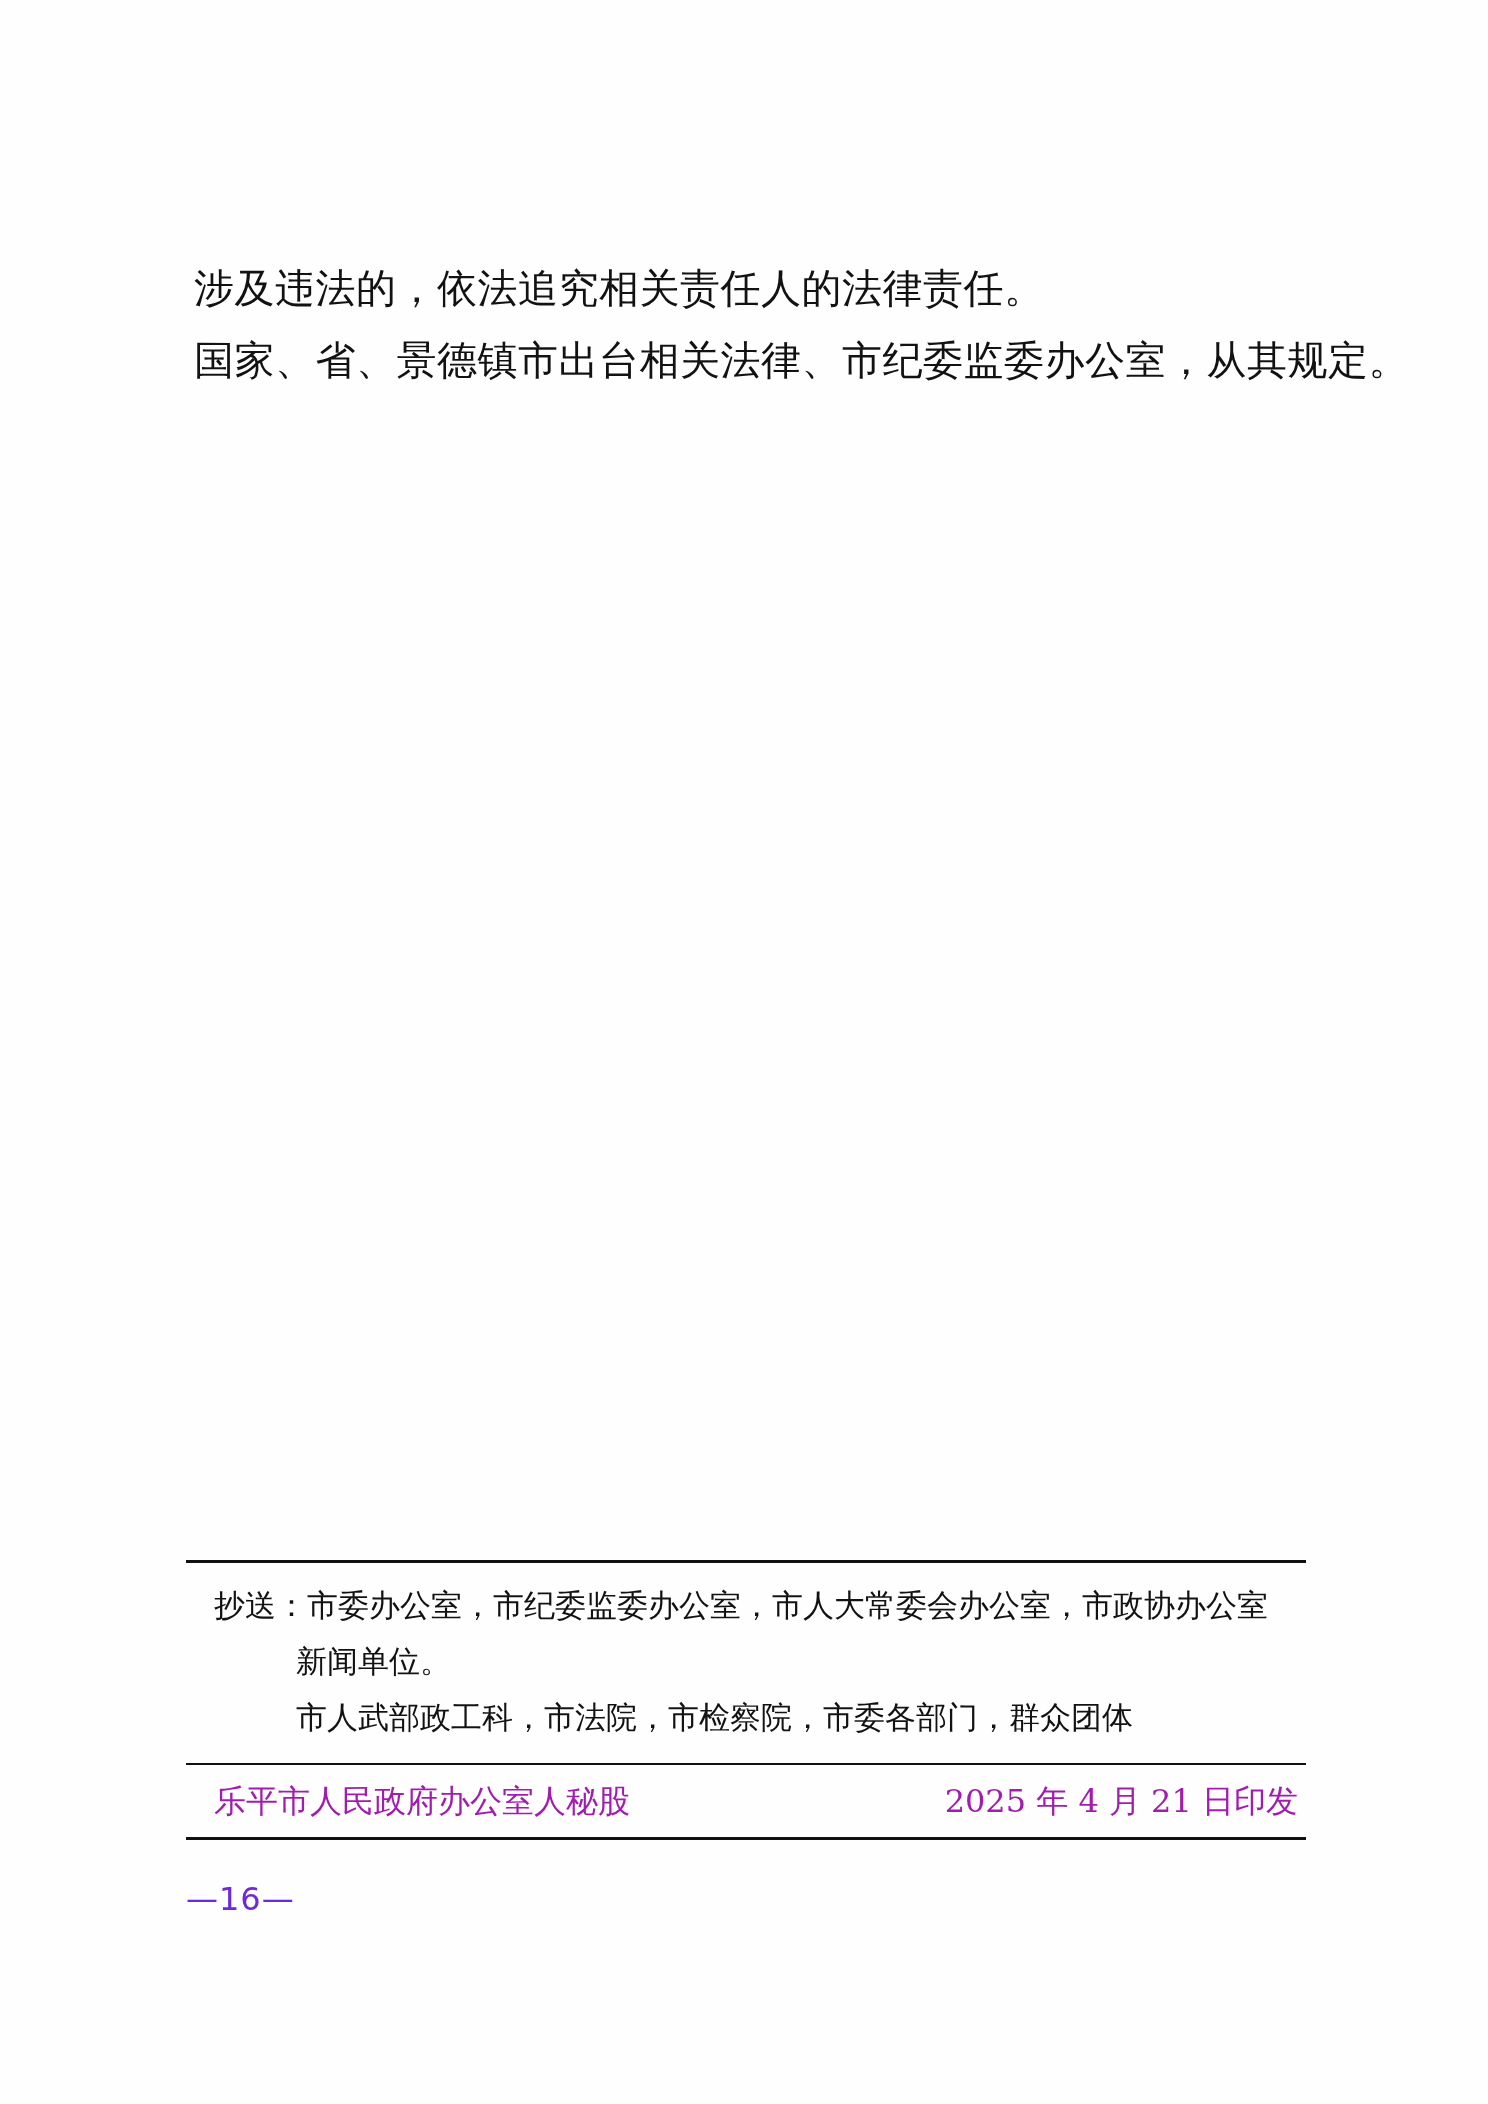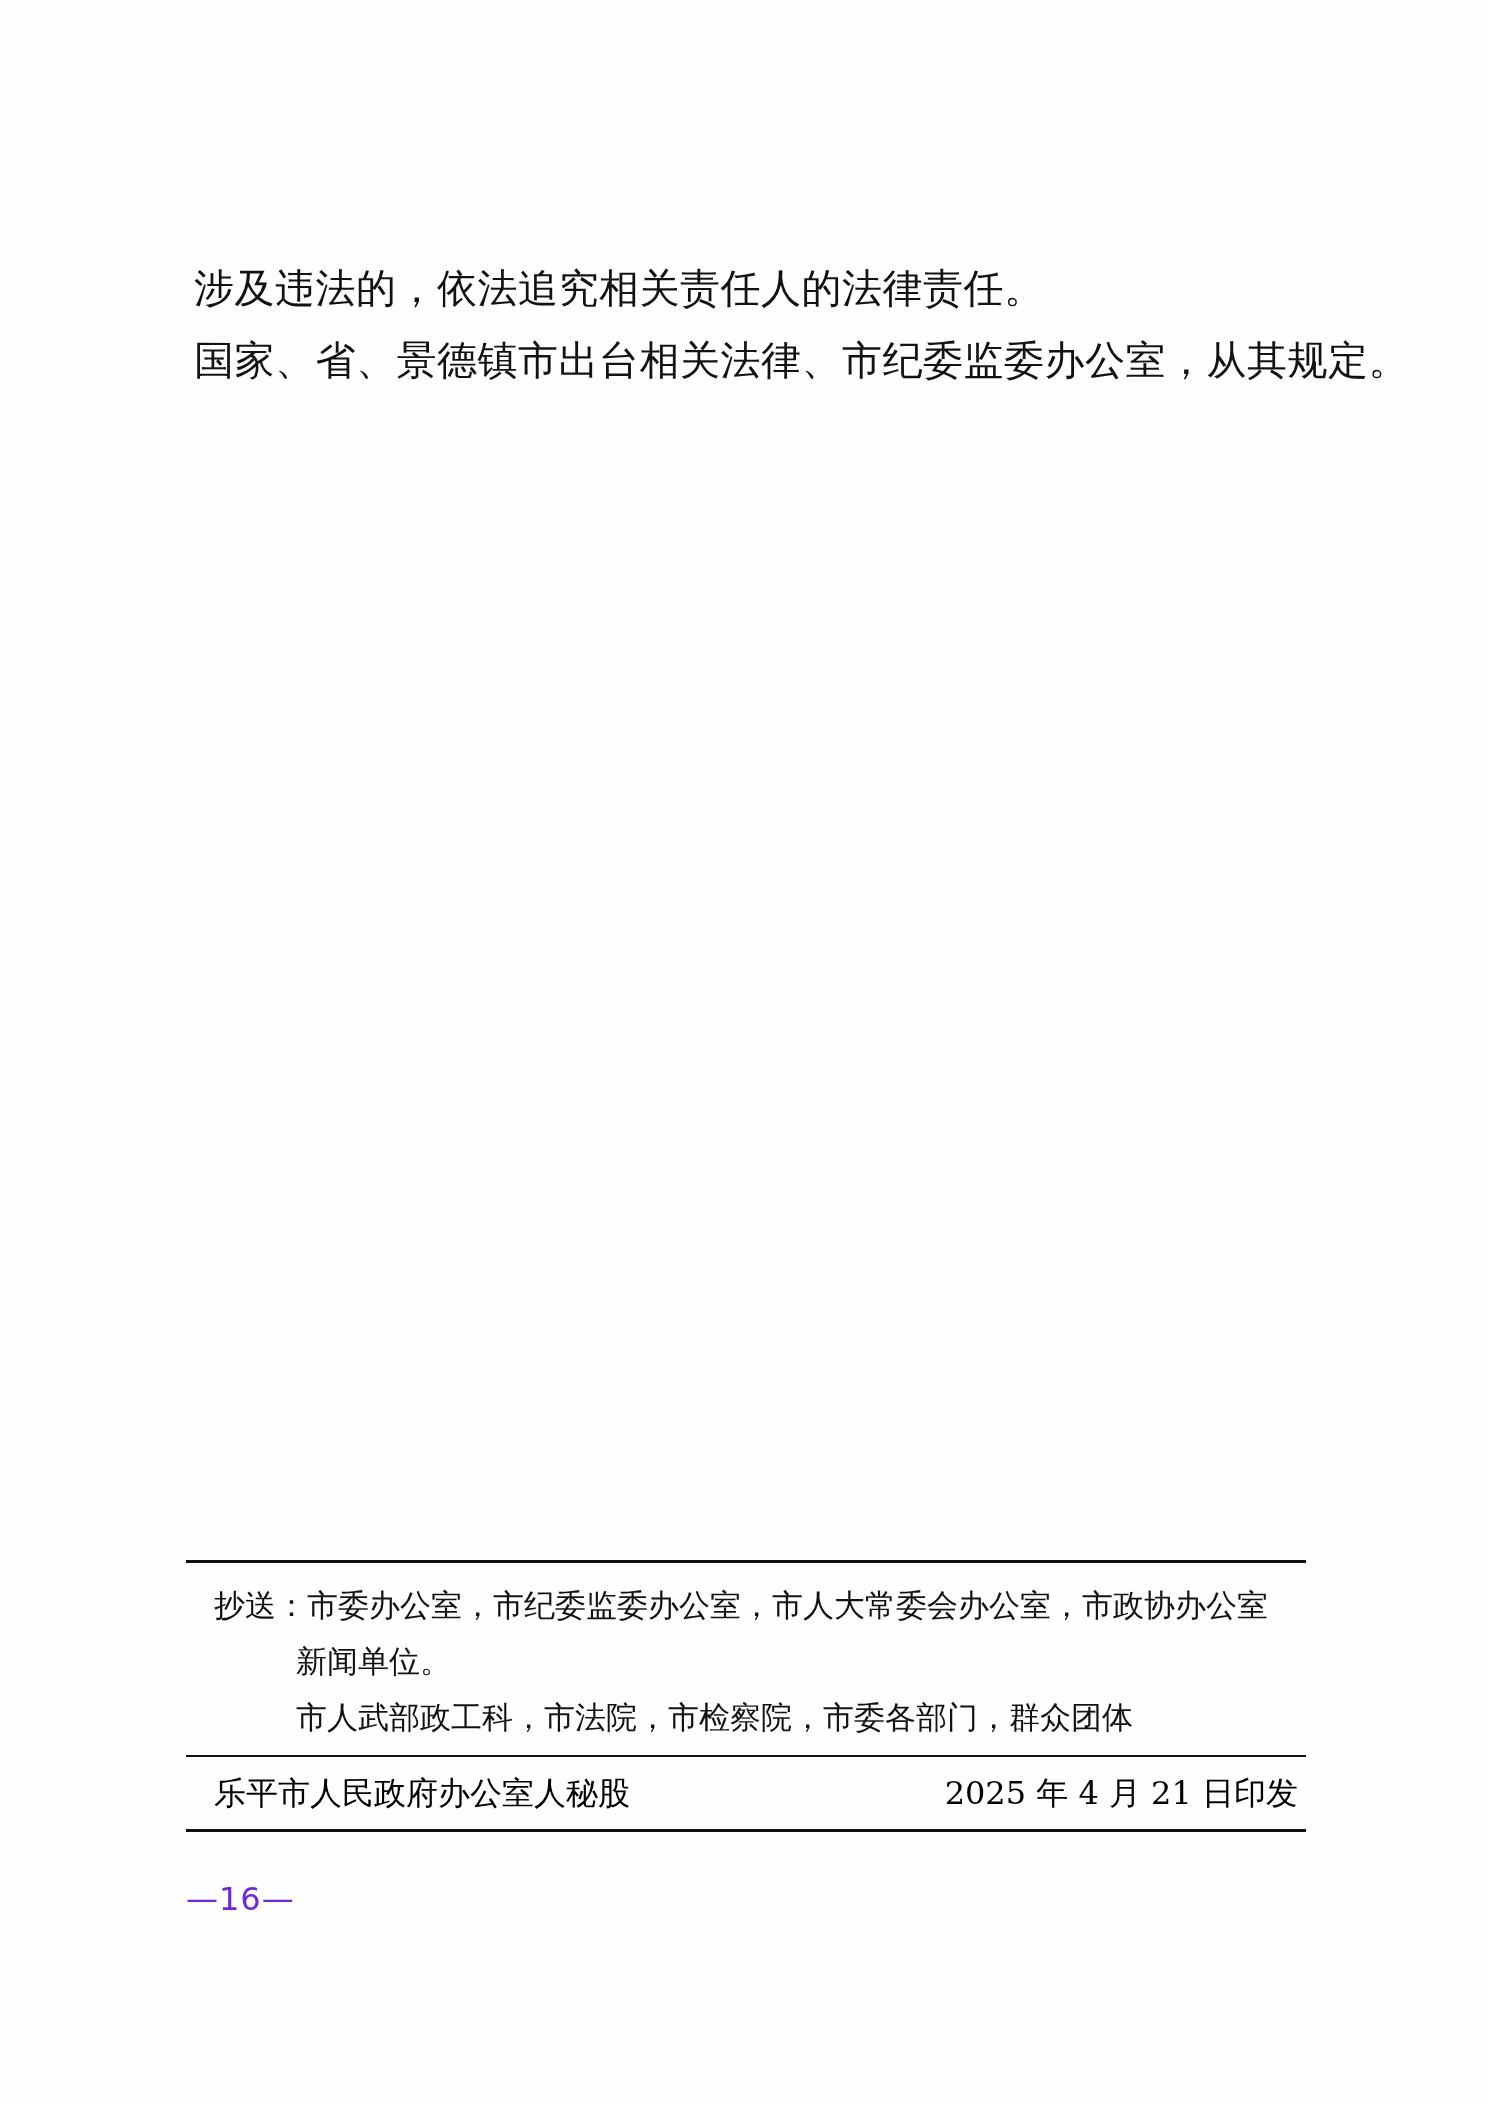--- a/index.html
+++ b/index.html
@@ -57,21 +57,21 @@
     width: 100%;
   }
 
   .rule-thin {
     height: 0;
     border-top: 2px solid #111;
     width: 100%;
   }
 
   .cc-block {
-    padding: 14px 0 10px 0;
+    padding: 14px 0 18px 0;
   }
 
   .cc-row {
     font-family: "DejaVu Serif", "Liberation Serif", serif;
     font-size: 31px;
     line-height: 56px;
     color: #121212;
     white-space: pre;
   }
 
@@ -87,21 +87,21 @@
     display: flex;
     justify-content: space-between;
     align-items: baseline;
     padding: 12px 8px 12px 28px;
   }
 
   .issuer-left, .issuer-right {
     font-family: "DejaVu Serif", "Liberation Serif", serif;
     font-size: 32px;
     line-height: 48px;
-    color: #000000;
+    color: #a21caf;
     white-space: pre;
   }
 
   .page-number {
     position: absolute;
     left: 186px;
     top: 1880px;
     font-family: "DejaVu Sans", "Liberation Sans", sans-serif;
     font-size: 32px;
     color: #6d28d9;

